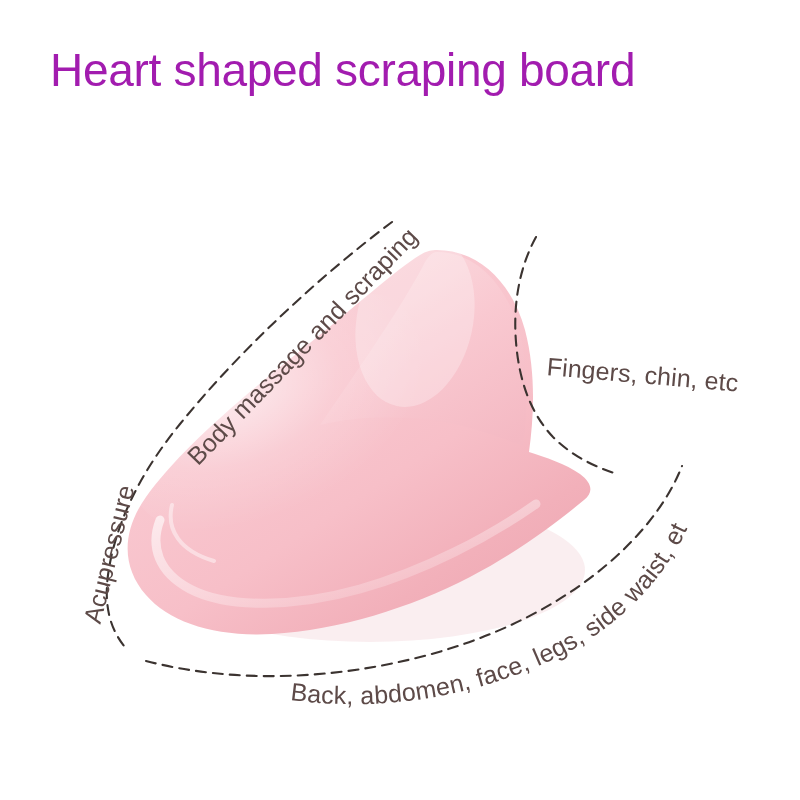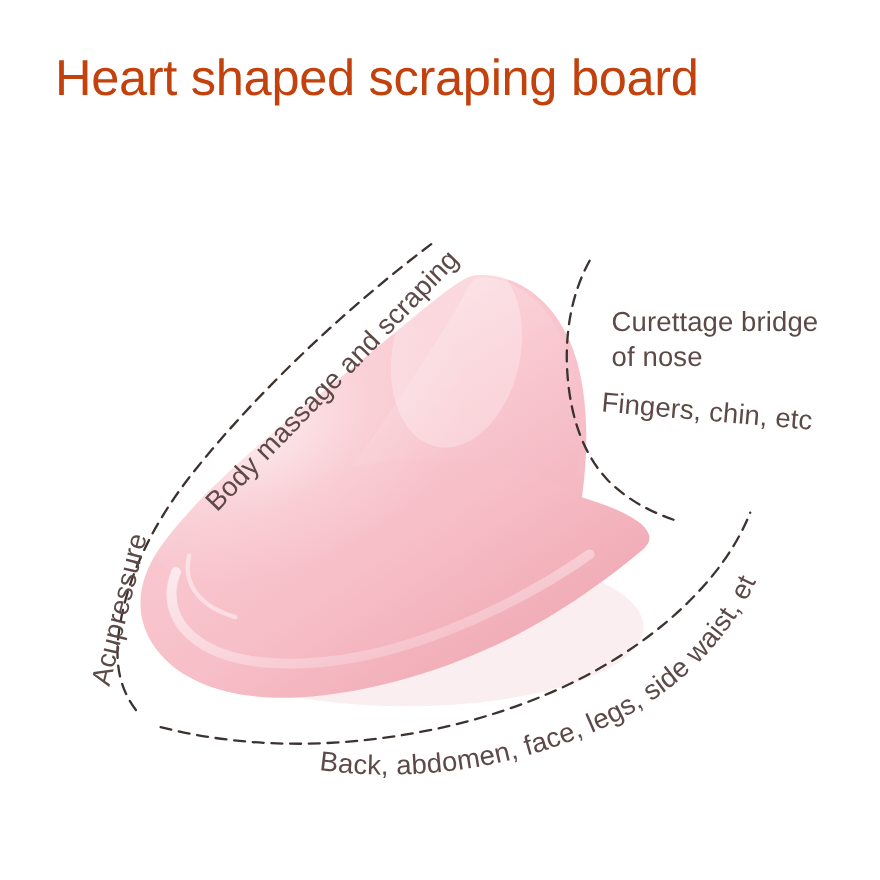--- a/index.html
+++ b/index.html
@@ -17,21 +17,21 @@
   }
 
   
   #title {
     position: absolute;
     left: 50px;
     top: 47px;
     font-size: 46px;
     font-weight: 400;
     letter-spacing: -0.3px;
-    color: #c2410c;
+    color: #a21caf;
     white-space: nowrap;
     line-height: 1;
   }
 
   
   #stage {
     position: absolute;
     left: 0;
     top: 0;
     width: 800px;
@@ -190,20 +190,16 @@
       <text>
         <textPath href="#bottomArc" startOffset="0">Back, abdomen, face, legs, side waist, etc</textPath>
       </text>
     </svg>
   </div>
 
   <div class="label" id="label-acupressure">Acupressure</div>
 
   <div class="label" id="label-body-massage">Body massage and scraping</div>
 
-  <div class="label" id="label-curettage">
-    <span class="ln1">Curettage bridge</span>
-    <span class="ln2">of nose</span>
-  </div>
 
   <div class="label" id="label-fingers">Fingers, chin, etc</div>
 
 </div>
 
 </body></html>

